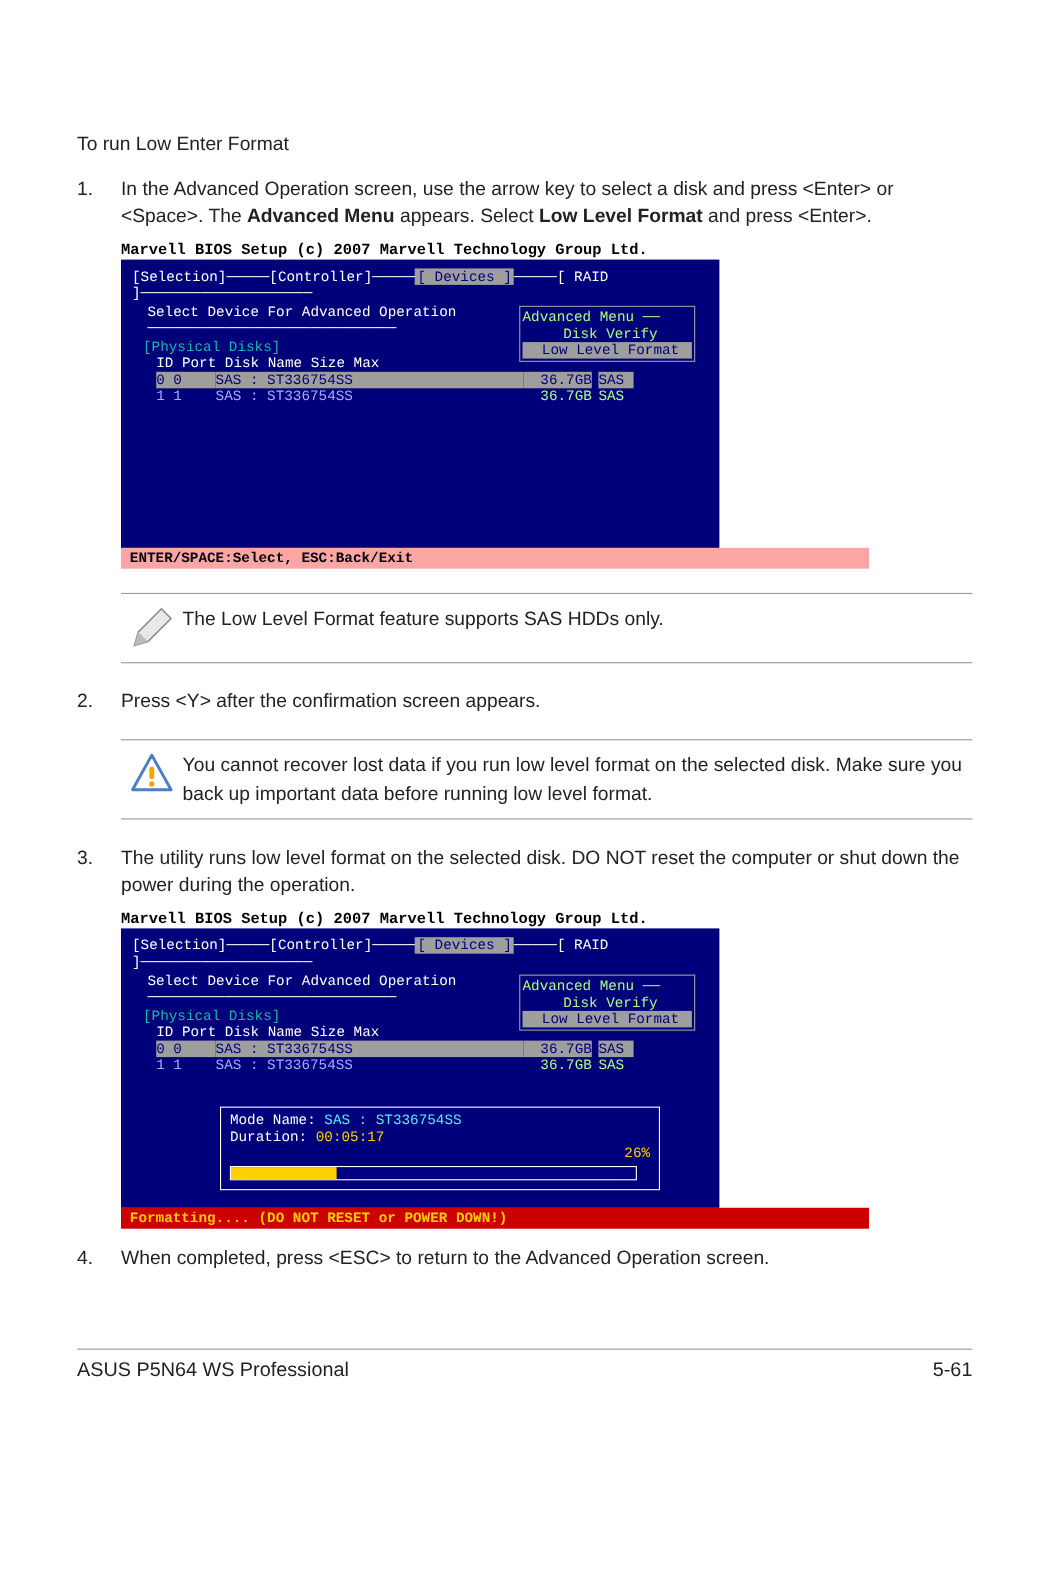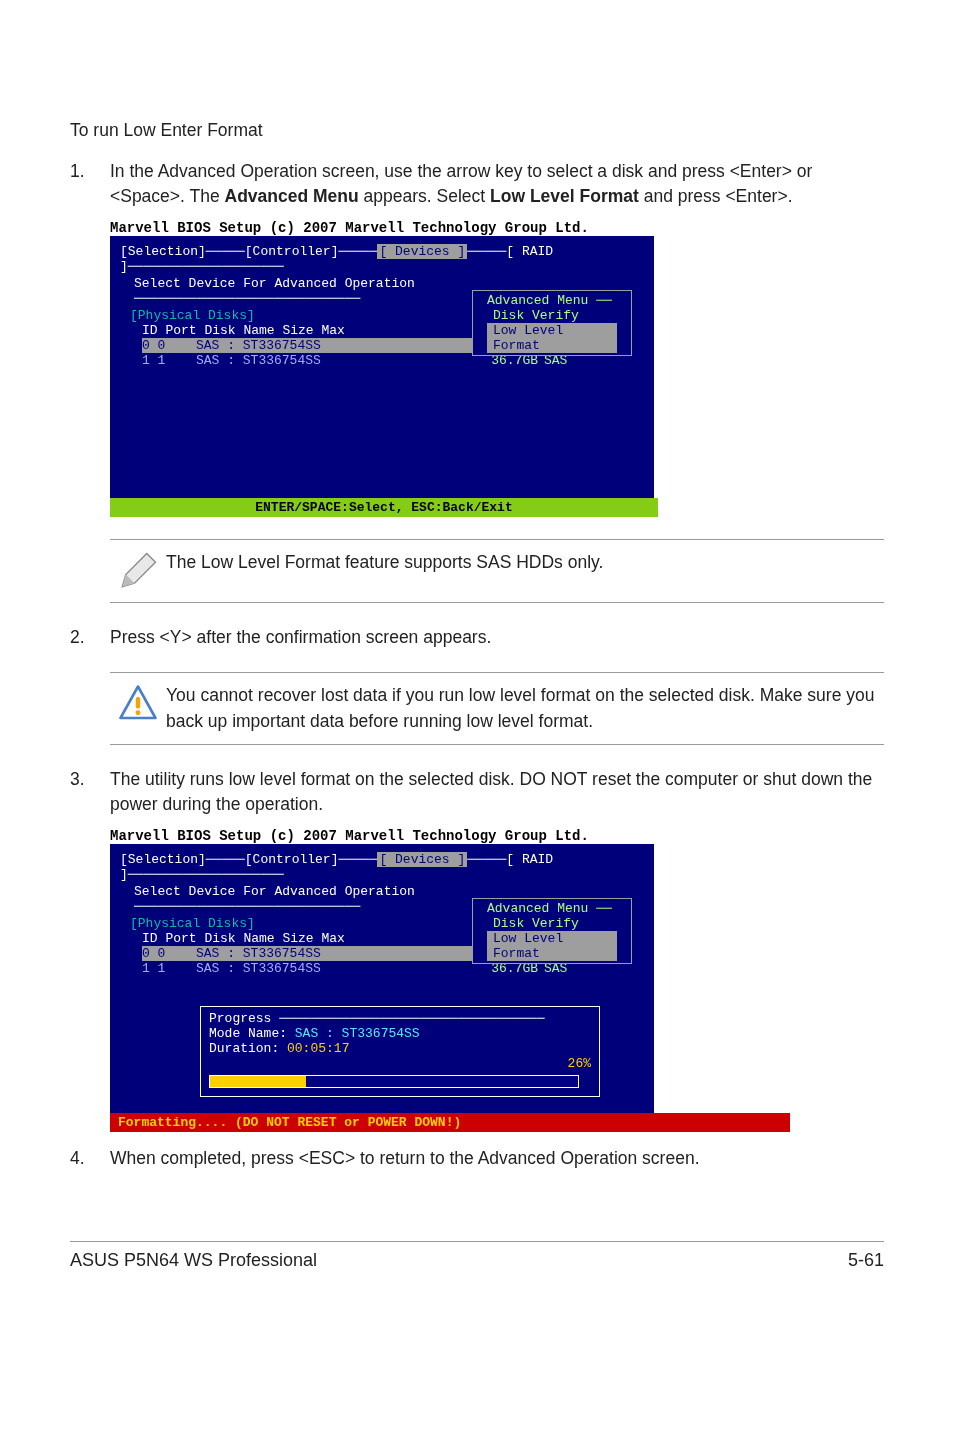--- a/index.html
+++ b/index.html
@@ -50,39 +50,38 @@
   .disk-row.selected .id { background: #9e9e9e; color: #00007a; }
   .disk-row .id { display: inline-block; width: 54px; }
   .disk-row .name { display: inline-block; width: 280px; color: #a8aaff; }
   .disk-row.selected .name { color: #00007a; background: #9e9e9e; }
   .disk-row .size { display: inline-block; width: 62px; text-align: right; color: #a6ff7d; }
   .disk-row.selected .size { color: #00007a; background: #9e9e9e; }
   .disk-row .type { display: inline-block; width: 32px; color: #a6ff7d; margin-left: 6px; background:#00007a;}
   .disk-row.selected .type { color:#00007a; background:#9e9e9e;}
   .adv-menu-box {
     position: absolute; right: 22px; top: 36px;
-    border: 1px solid #9e9e9e; background: #00007a; padding: 2px 14px;
+    border: 1px solid #9e9e9e; background: #00007a; padding: 2px 2px;
     color: #a6ff7d;
     font-size: 13px;
     width: 160px;
-    margin-top: 12px;
   }
   .adv-menu-title { color: #a6ff7d; }
-  .adv-menu-row { color: #a6ff7d; padding-left: 6px; }
+  .adv-menu-row { color: #a6ff7d; padding-left: 6px; text-align: center; }
   .adv-menu-row.sel { background: #9e9e9e; color: #00007a; }
   .progress-box {
     border: 1px solid #fff; background:#00007a; margin-left:80px; margin-top:30px;
     width: 400px; padding: 4px 8px 8px 8px; color:#fff;
   }
   .progress-box .lbl { color:#fff; }
   .progress-box .val-cyan { color:#5ae8ff; }
   .progress-box .val-yellow { color:#ffd000; }
   .progress-bar-bg { background:#000080; border:1px solid #fff; width:370px; height:13px; margin-top:4px;}
   .progress-bar-fill { background:#ffd000; height:100%; }
-  .status-bar { background: #84cc16; color: #000; padding: 2px 8px; margin-left:40px; width:548px; font-family:"Courier New",monospace; font-size:13px; font-weight:bold;text-align:center;}
+  .status-bar { background: #fca5a5; color: #000; padding: 2px 8px; margin-left:40px; width:680px; font-family:"Courier New",monospace; font-size:13px; font-weight:bold;}
   .status-red { background:#cc0000; color:#ffd000; padding:2px 8px; margin-left:40px; width:680px; font-family:"Courier New",monospace; font-size:13px; font-weight:bold;}
   .note-row { display:flex; border-top:1px solid #999; border-bottom:1px solid #999; margin: 22px 0 22px 40px; padding: 10px 0; align-items:flex-start; }
   .note-icon { width:56px; flex-shrink:0; display:flex; justify-content:center; }
   .note-text { flex:1; line-height:1.45; }
   .footer { border-top: 1px solid #999; margin-top: 70px; padding-top: 8px; display:flex; justify-content:space-between; font-size:18px;}
   .pencil-svg { width:42px; height:42px; }
   .warn-svg { width:42px; height:42px; }
 </style>
 </head>
 <body>
@@ -165,21 +164,20 @@
     </div>
     <div class="disk-row">
       <span class="id" style="color:#a8aaff"> 1  1  </span><span class="name"> SAS : ST336754SS</span><span class="size">36.7GB</span><span class="type" style="color:#a6ff7d;background:transparent">SAS</span>
     </div>
     <div class="adv-menu-box">
       <div class="adv-menu-title">Advanced Menu ──</div>
       <div class="adv-menu-row"> Disk Verify</div>
       <div class="adv-menu-row sel"> Low Level Format </div>
     </div>
     <div class="progress-box">
-      <div>Progress ──────────────────────────────────</div>
       <div><span class="lbl"> Mode Name:</span><span class="val-cyan">   SAS  :  ST336754SS</span></div>
       <div><span class="lbl"> Duration:</span><span class="val-yellow">    00:05:17</span></div>
       <div style="text-align:right;" class="val-yellow">26%</div>
       <div class="progress-bar-bg">
           <div class="progress-bar-fill" style="width:26%"></div>
         </div>
     </div>
   </div>
 </div>
 <div class="status-red">Formatting.... (DO NOT RESET or POWER DOWN!)</div>

